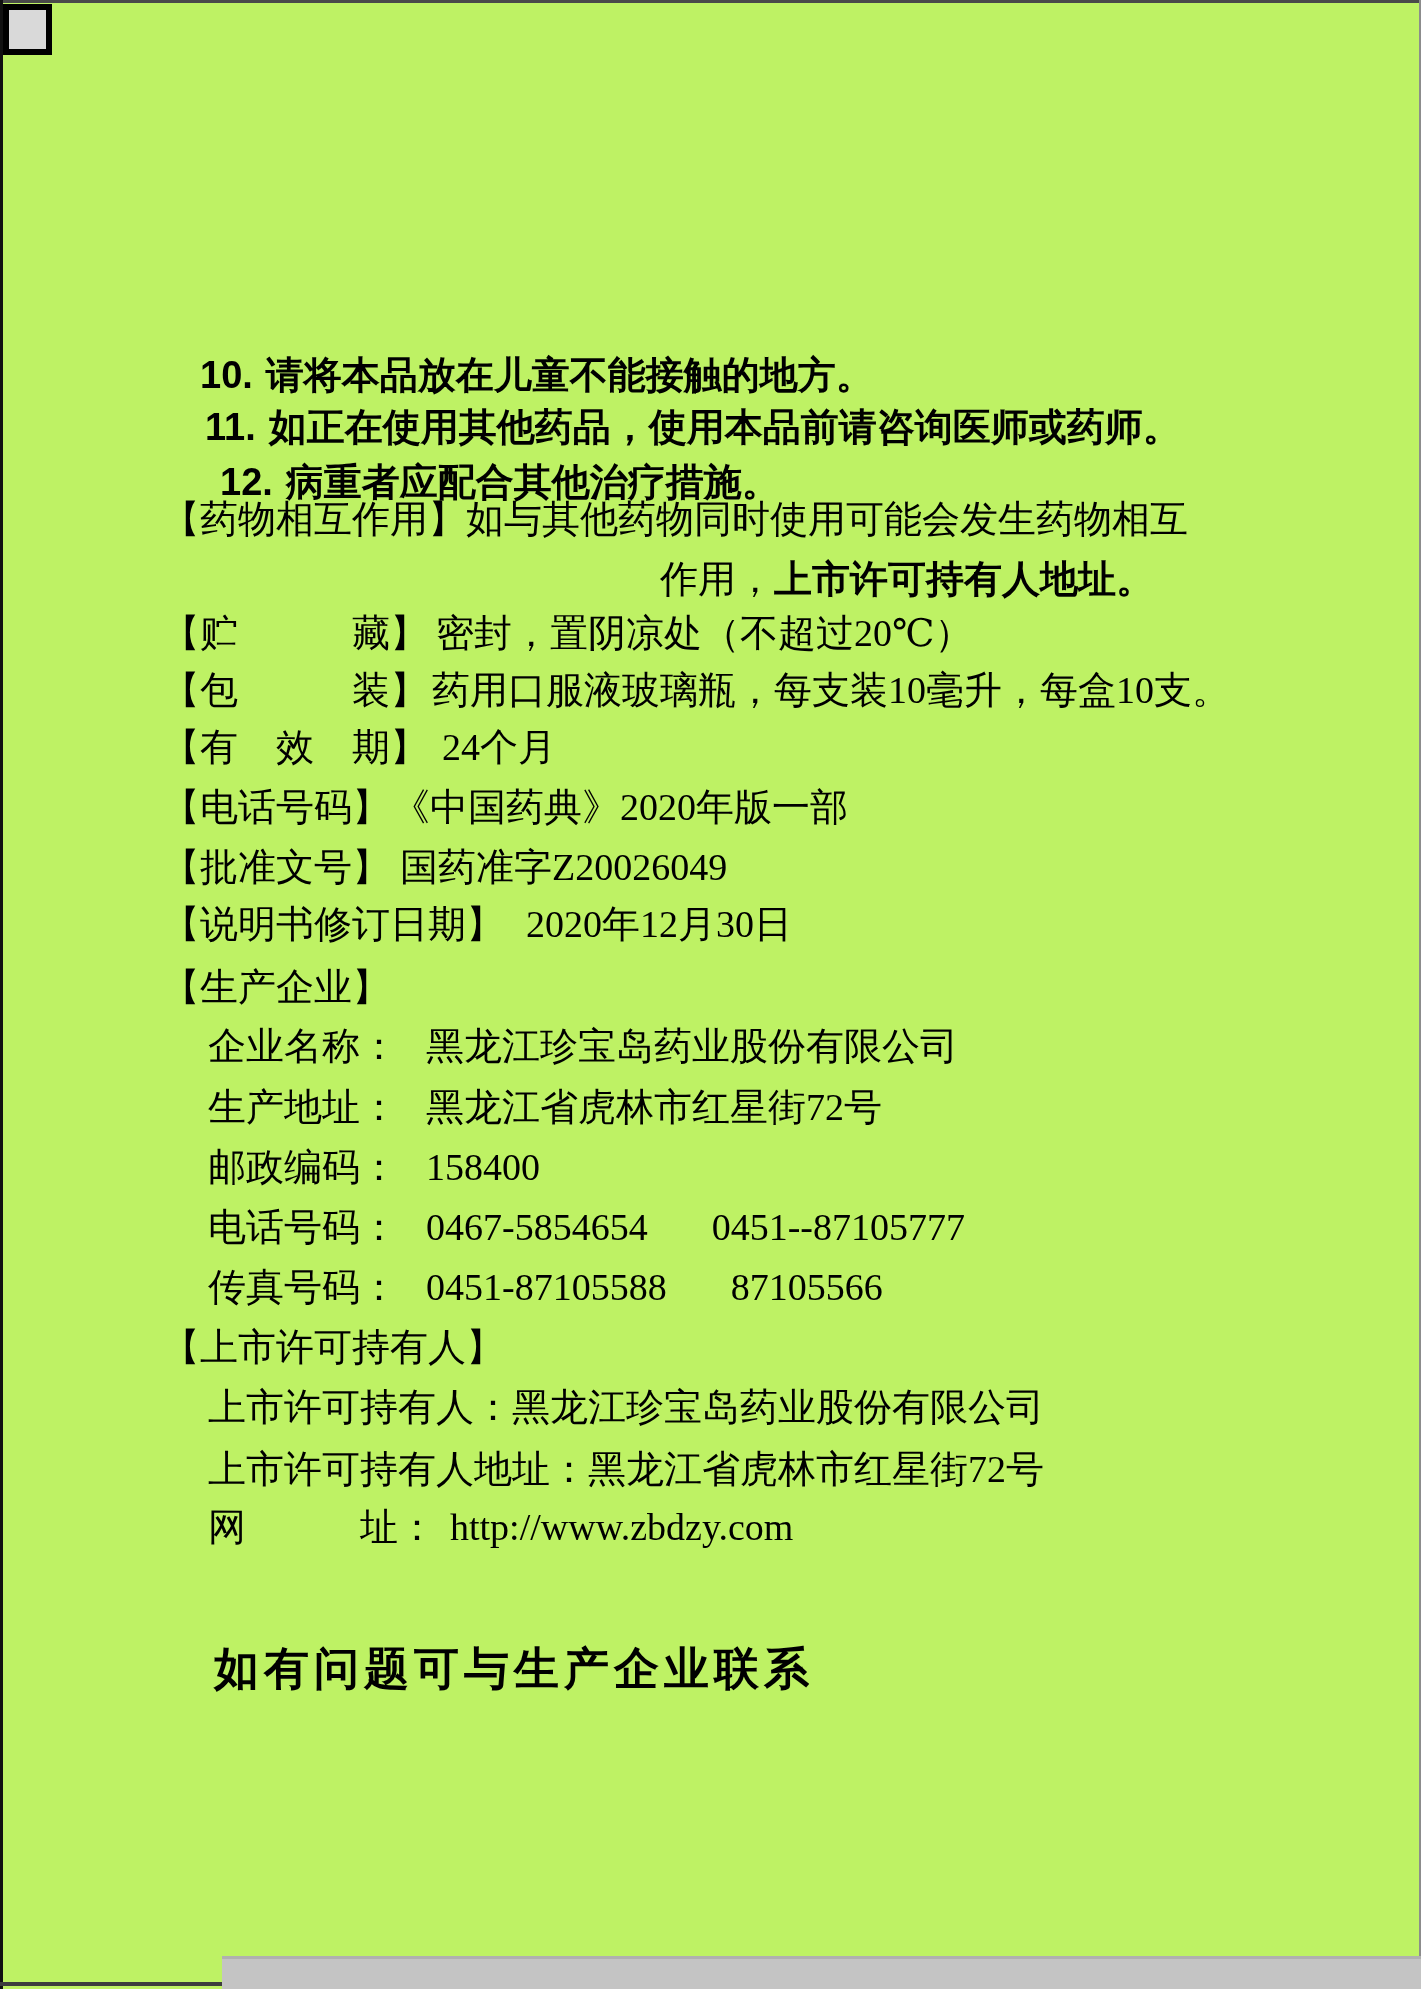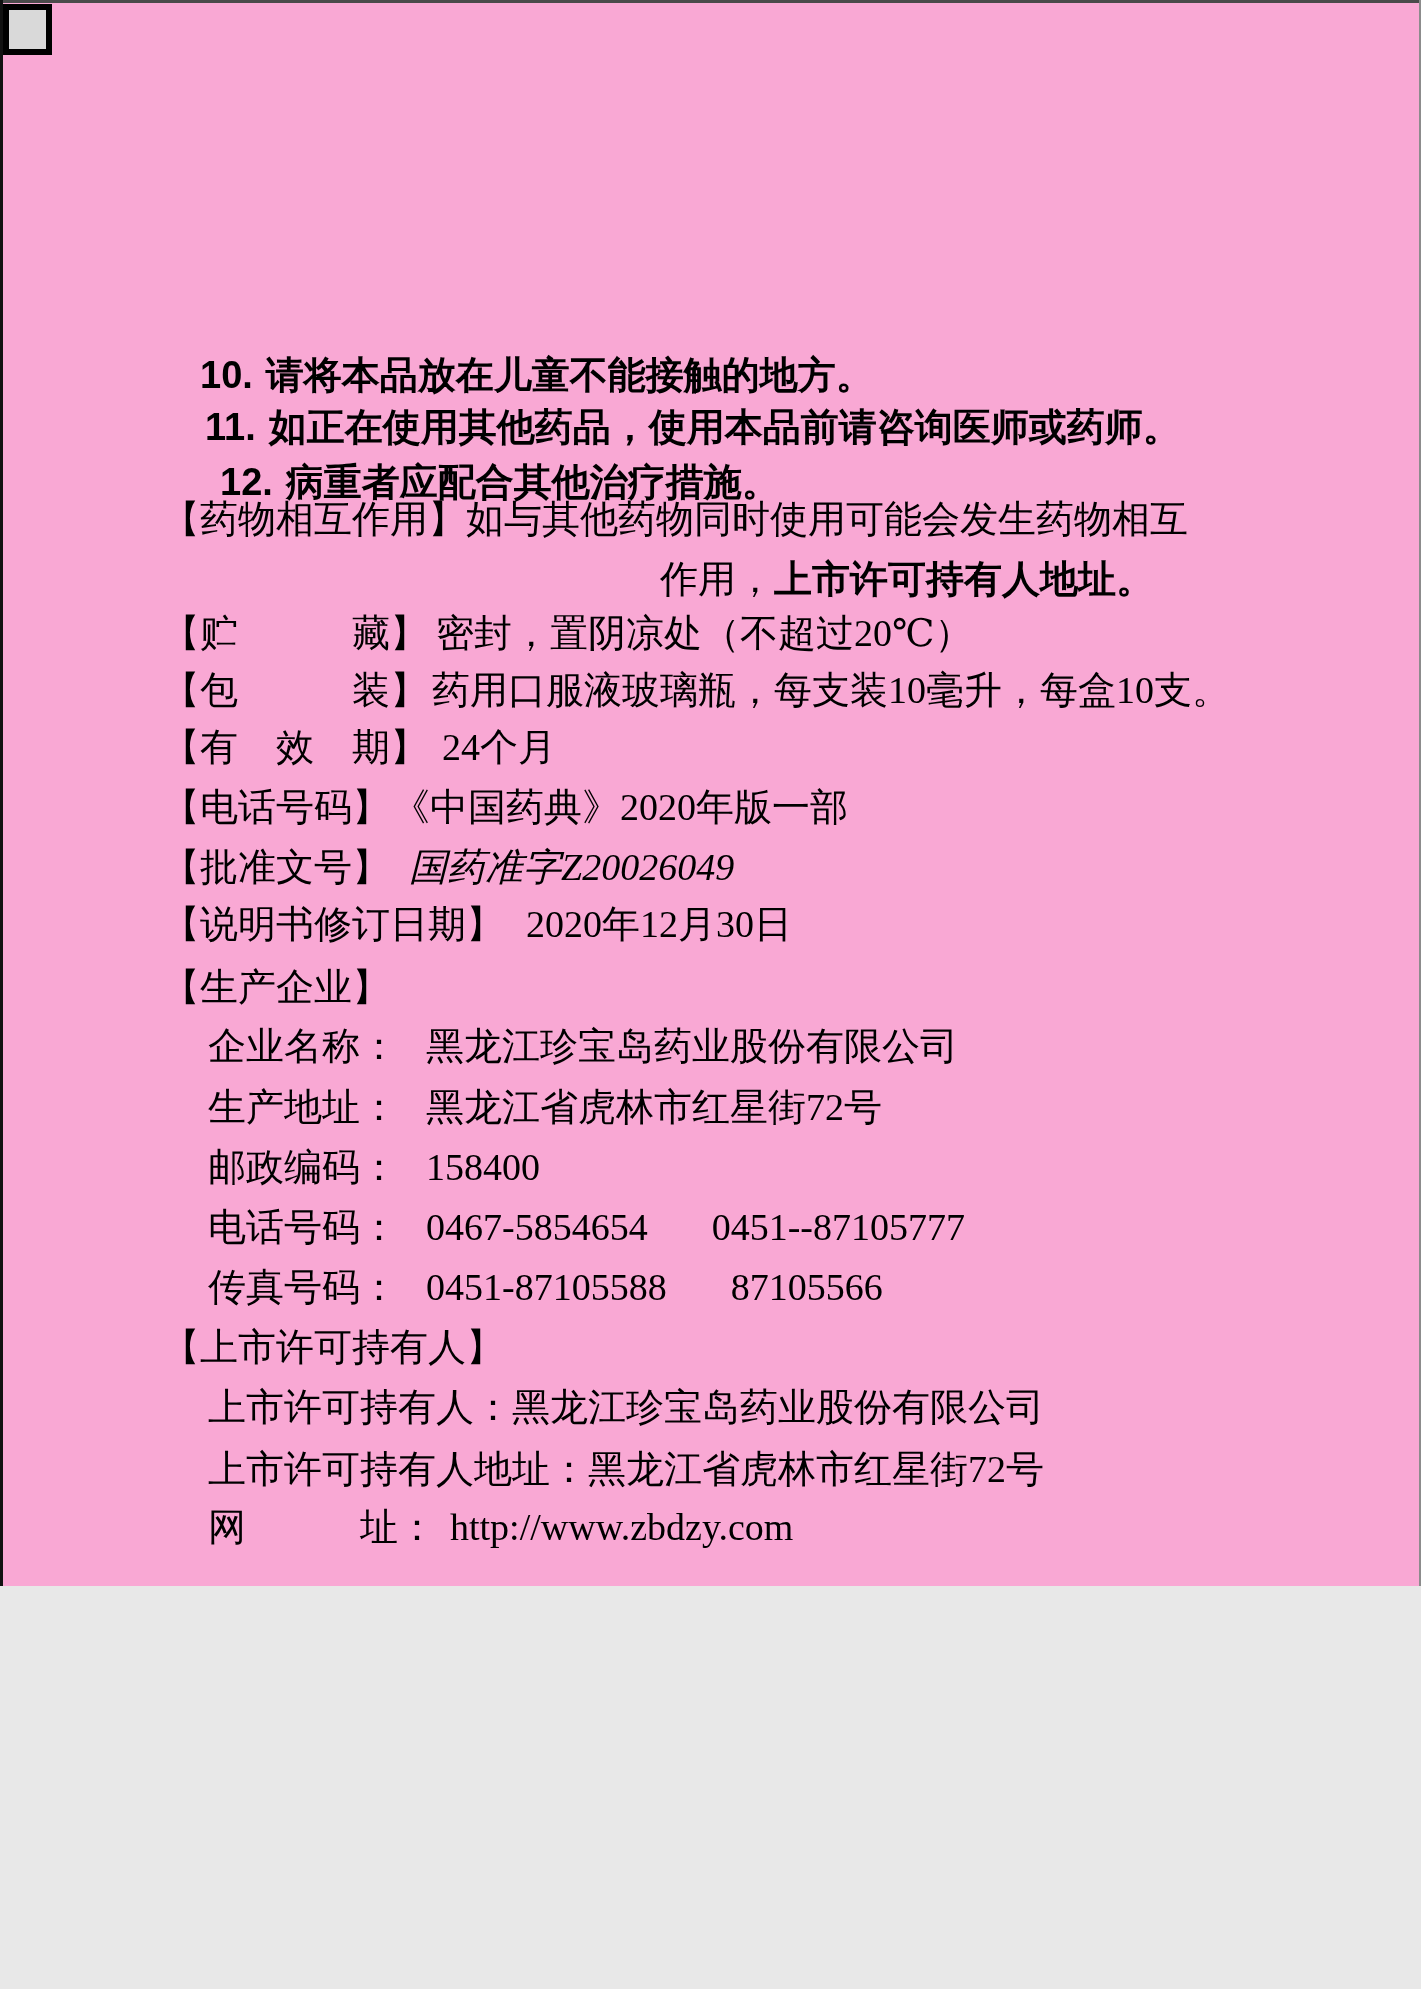--- a/index.html
+++ b/index.html
@@ -1,20 +1,20 @@
 <!DOCTYPE html>
 <html><head>
 <meta charset="utf-8">
 <style>
   html, body { margin: 0; padding: 0; background: #e8e8e8; }
   .page {
     position: relative;
     width: 1421px;
-    height: 1586px;
-    background: #f9a8d4;
+    height: 1989px;
+    background: #bef264;
     overflow: hidden;
     font-family: "Liberation Serif", "DejaVu Serif", serif;
     color: #000000;
   }
   
   .edge-top    { position:absolute; left:0; top:0; width:100%; height:3px; background:#4a4a4a; }
   .edge-left   { position:absolute; left:0; top:0; width:3px; height:100%; background:#111111; }
   .edge-right  { position:absolute; right:0; top:0; width:2px; height:100%; background:#8c8c8c; }
   .edge-bottom-left { position:absolute; left:0; top:1982px; width:222px; height:4px; background:#3d3d3d; }
   .scan-bar    { position:absolute; left:222px; right:0; top:1956px; height:33px;
@@ -29,21 +29,21 @@
   .precaution { left:200px; }
   .precaution .num { display:inline-block; margin-right:13px; }
   .bracket-line { left:162px; }
   .field-line { left:208px; }
   .field-label { display:inline-block; width:218px; }
 
   .val-storage   { margin-left:8px; }
   .val-packaging { margin-left:4px;text-align:center; }
   .val-validity  { margin-left:14px;text-align:center; }
   .val-standard  { margin-left:2px; }
-  .val-approval  { margin-left:19px;font-style:italic; }
+  .val-approval  { margin-left:10px; }
   .val-revision  { margin-left:22px; }
   .val-gap       { margin-left:64px; }
   .val-web       { margin-left:14px; }
 
   .continuation { left:660px; }
   .footer-note  { left:214px; font-size:45px; letter-spacing:5px; }
 </style>
 </head>
 <body>
 

